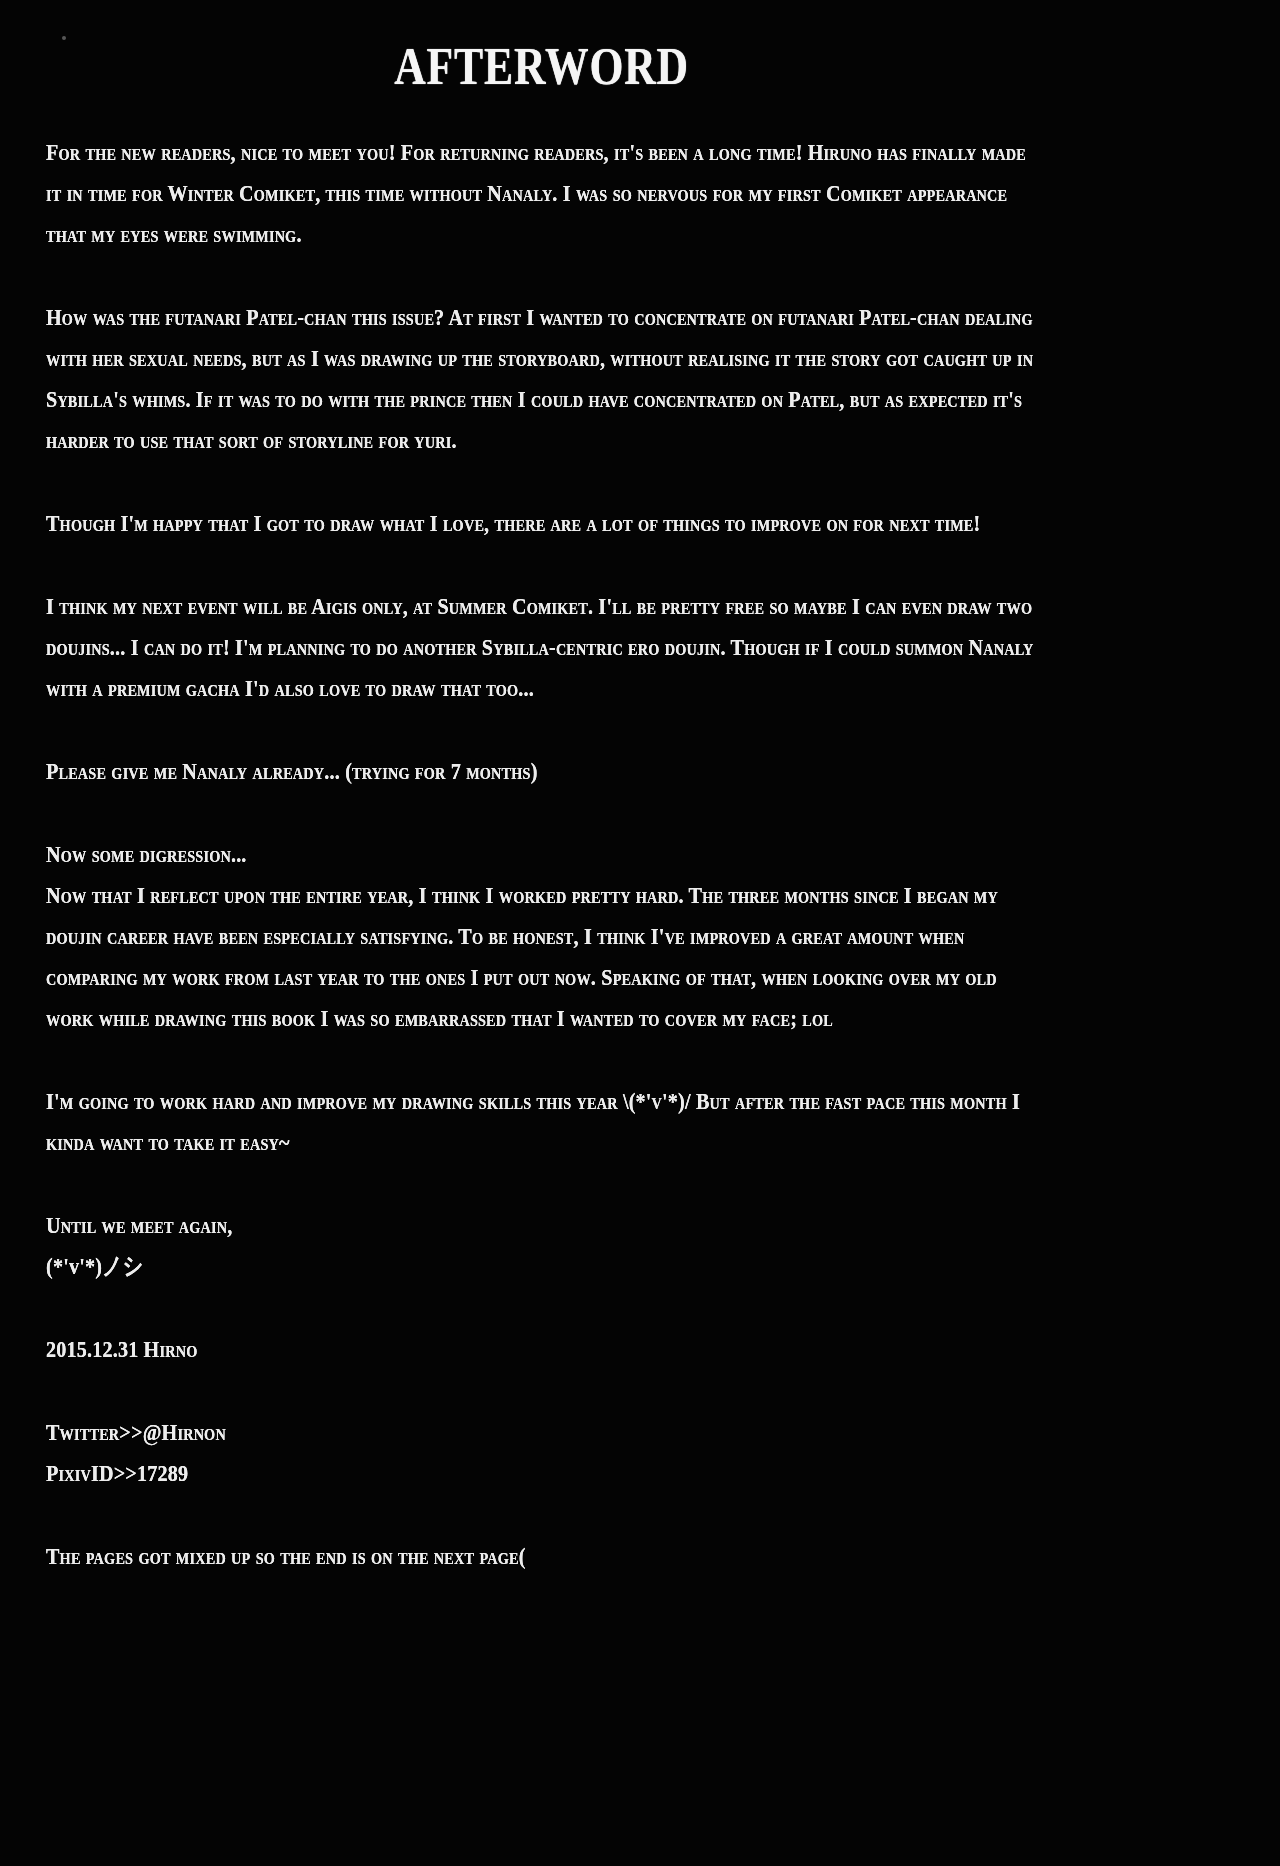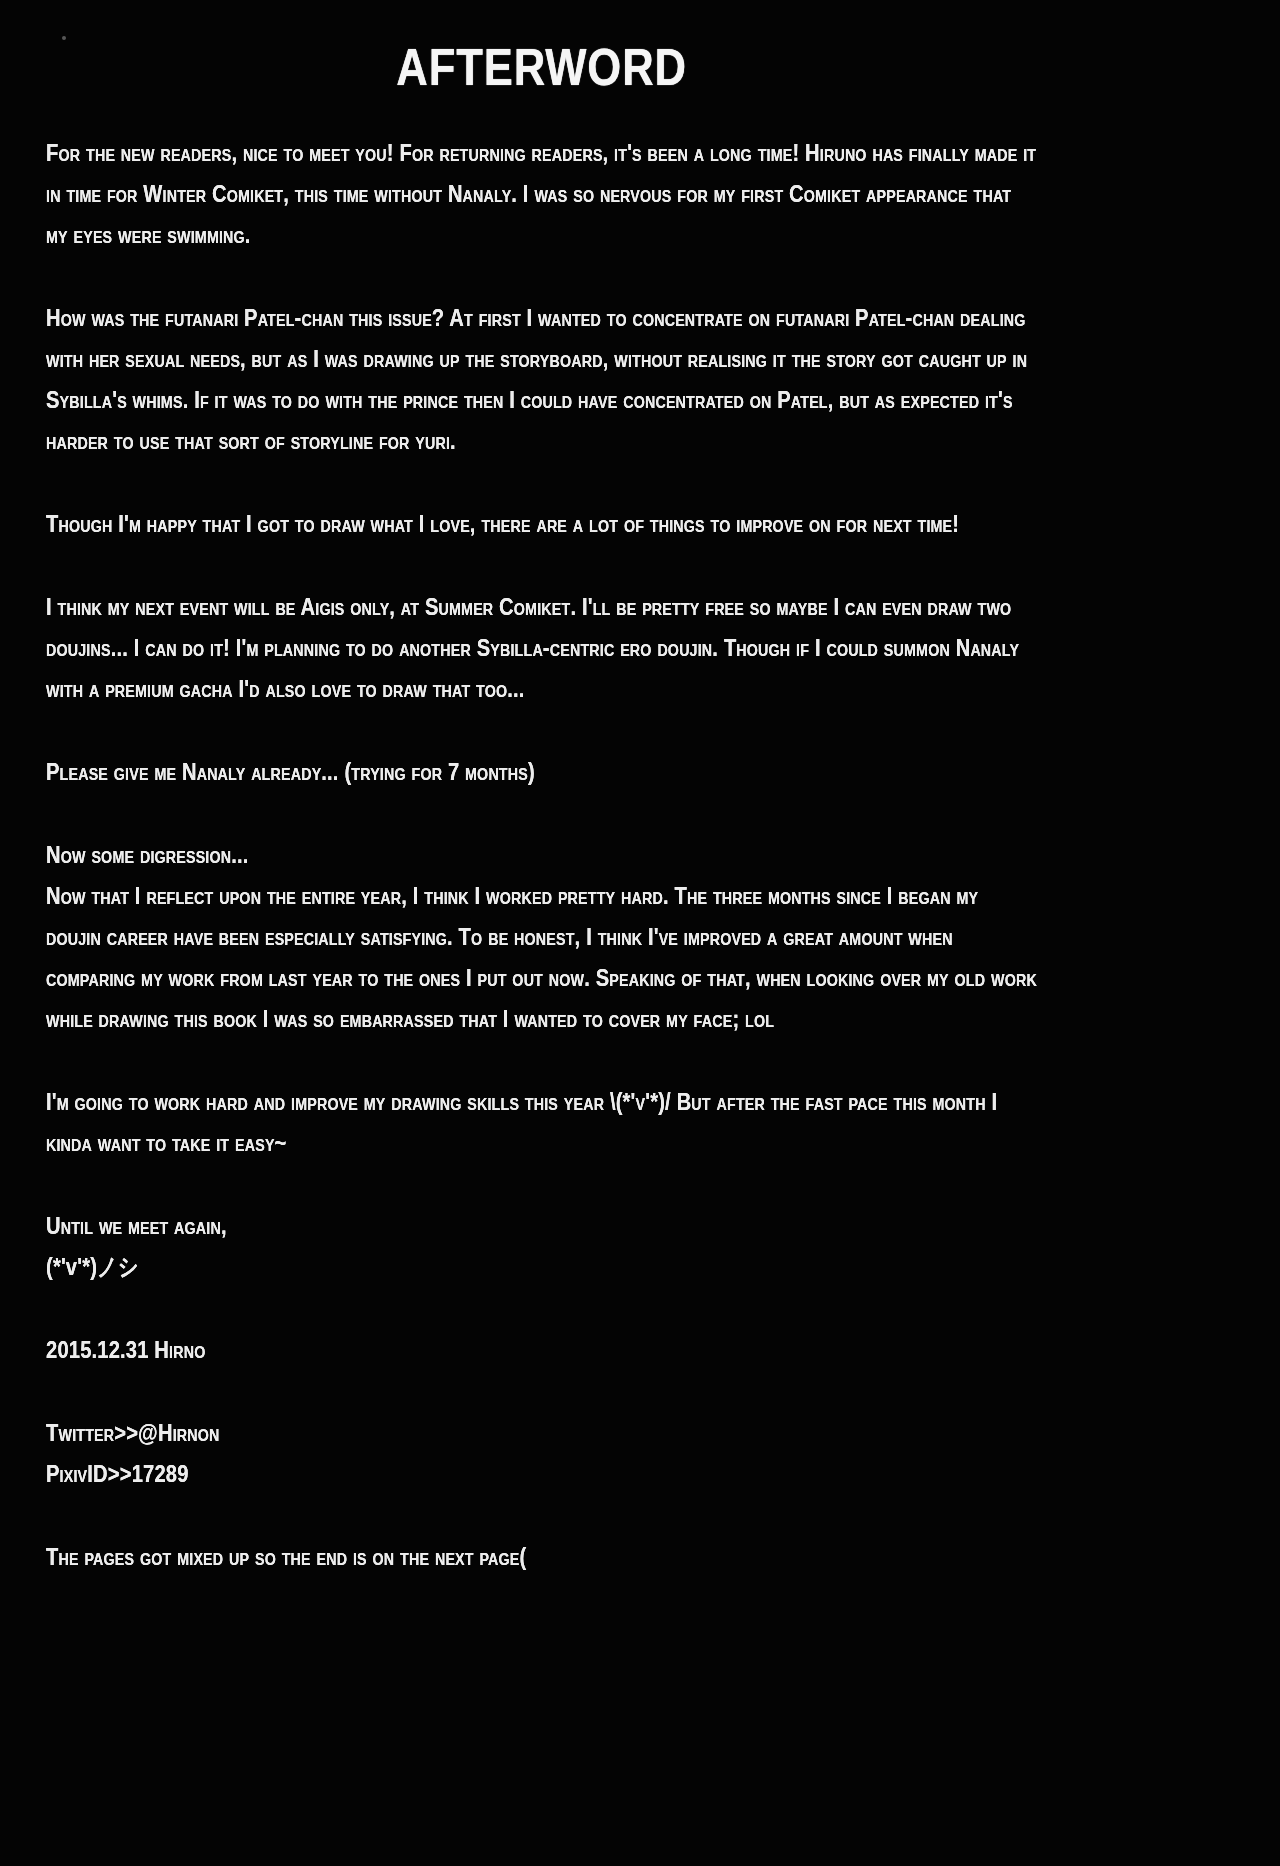--- a/index.html
+++ b/index.html
@@ -6,21 +6,21 @@
     margin: 0;
     padding: 0;
     background: #000;
   }
   .page {
     position: relative;
     width: 1280px;
     height: 1866px;
     background: #040404;
     color: #f0f0f0;
-    font-family: Liberation Sans, sans-serif;
+    font-family: Liberation Serif, serif;
     overflow: hidden;
   }
   .speck {
     position: absolute;
     left: 62px;
     top: 36px;
     width: 4px;
     height: 4px;
     border-radius: 50%;
     background: #9a9a9a;

